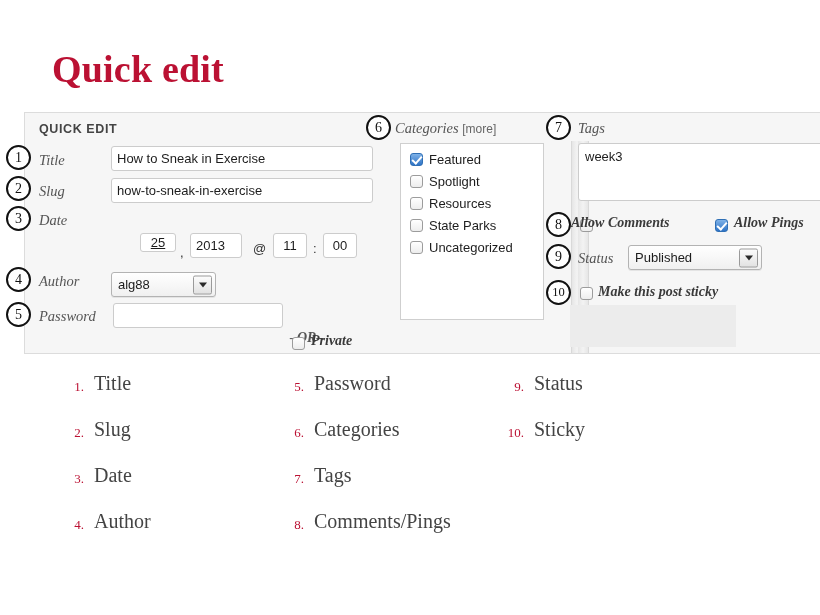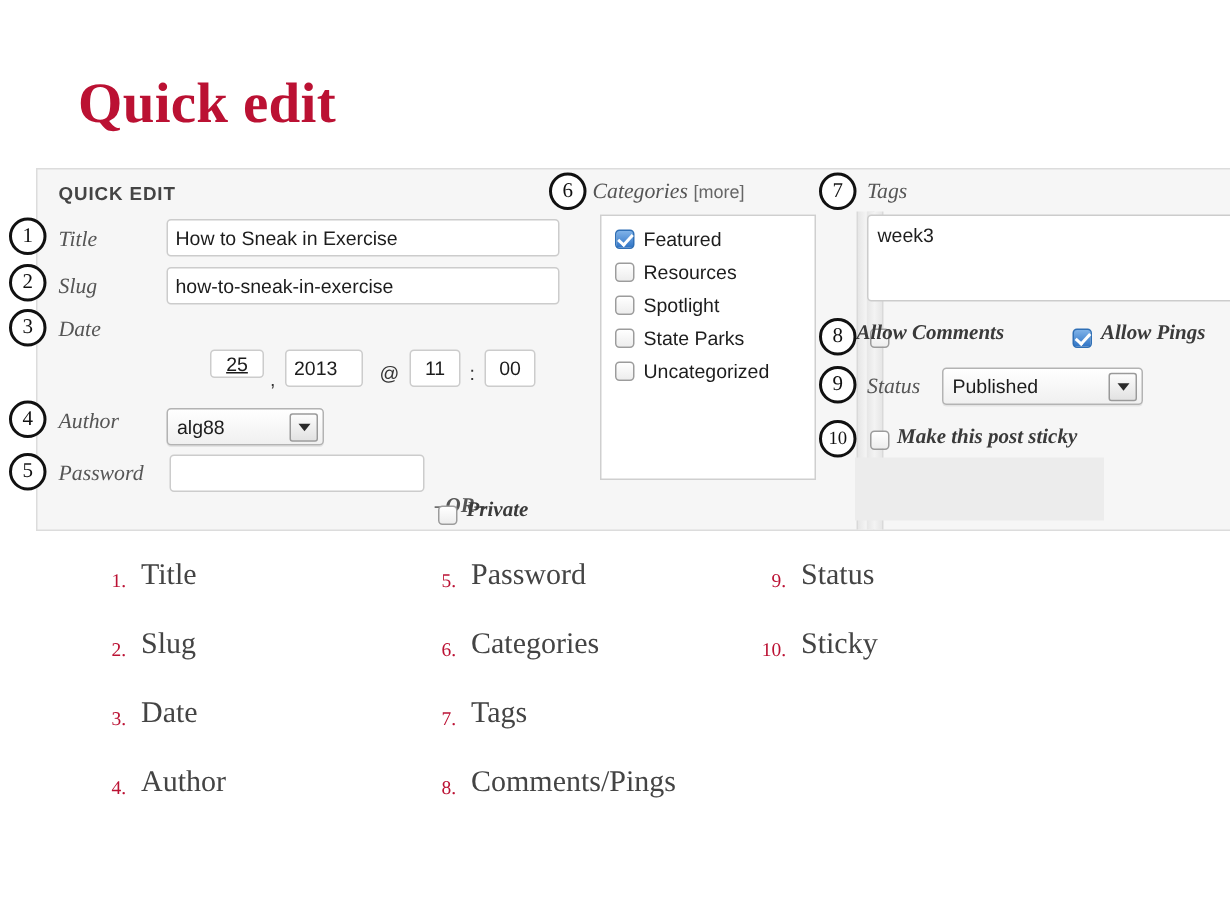--- a/index.html
+++ b/index.html
@@ -373,25 +373,25 @@
 </div>
 
 <div class="catbox">
   <div class="catbox-first"></div>
   <div class="cat-item">
     <span class="cbox on"></span>
     <span class="ctext">Featured</span>
   </div>
   <div class="cat-item">
     <span class="cbox"></span>
-    <span class="ctext">Resources</span>
+    <span class="ctext">Spotlight</span>
   </div>
   <div class="cat-item">
     <span class="cbox"></span>
-    <span class="ctext">Spotlight</span>
+    <span class="ctext">Resources</span>
   </div>
   <div class="cat-item">
     <span class="cbox"></span>
     <span class="ctext">State Parks</span>
   </div>
   <div class="cat-item">
     <span class="cbox"></span>
     <span class="ctext">Uncategorized</span>
   </div>
 </div>

